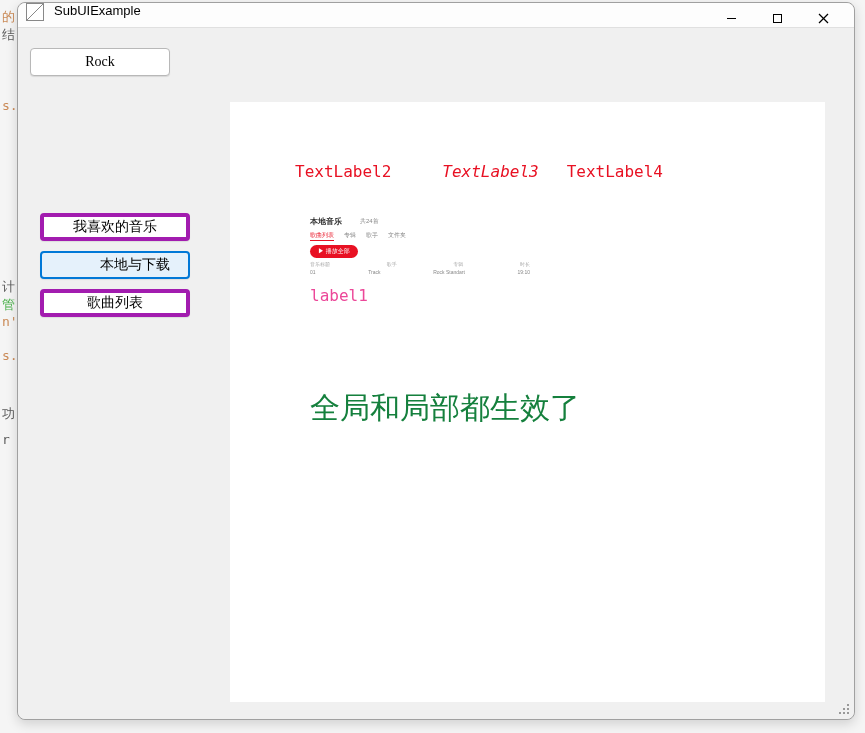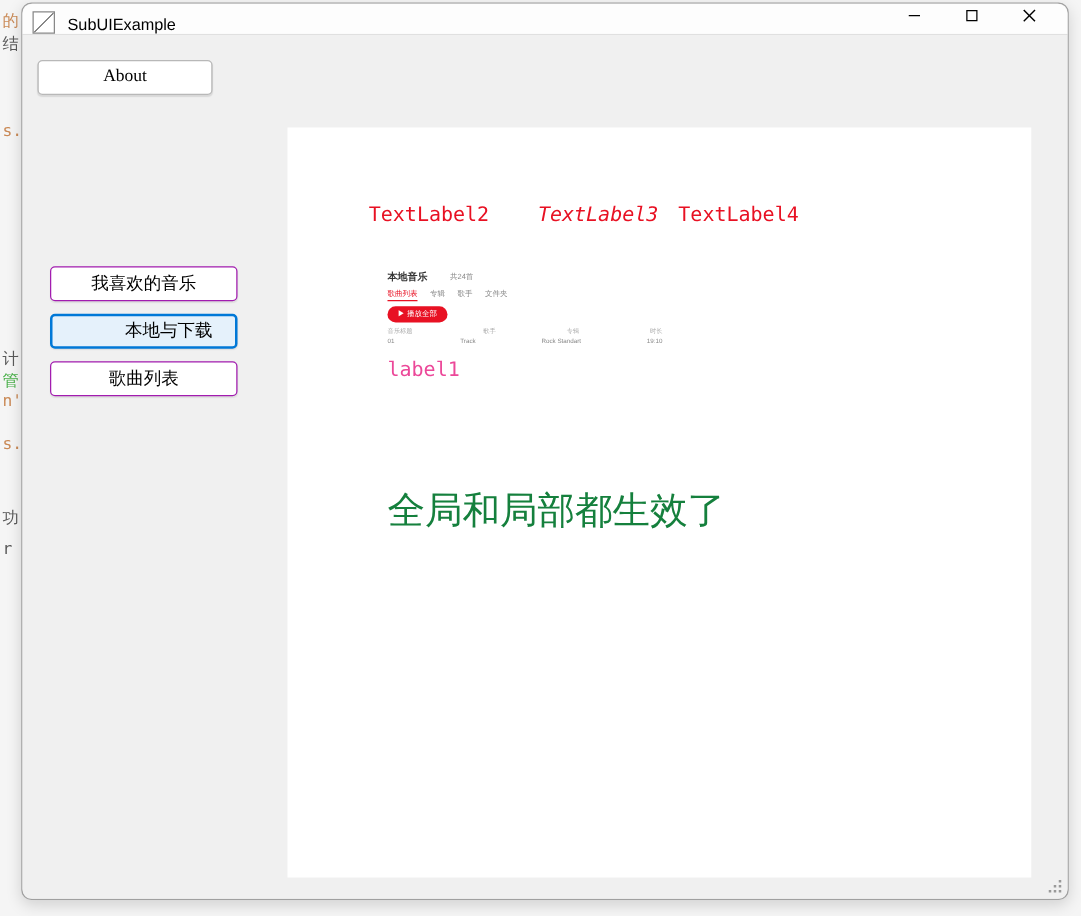--- a/index.html
+++ b/index.html
@@ -35,21 +35,21 @@
       border: 1px solid #a0a0a0;
       border-radius: 8px;
       box-shadow: 0 4px 12px rgba(0,0,0,0.15);
       display: flex;
       flex-direction: column;
       z-index: 10;
     }
     .titlebar {
       height: 25px;
       display: flex;
-      align-items: flex-end;
+      align-items: flex-start;
       padding: 0 8px;
       background: #fdfdfd;
       border-bottom: 1px solid #e0e0e0;
       border-radius: 8px 8px 0 0;
     }
     .titlebar .app-icon {
       width: 18px;
       height: 18px;
       border: 1px solid #888;
       background: linear-gradient(135deg, #fff 48%, #888 48%, #888 52%, #fff 52%);
@@ -99,21 +99,21 @@
       left: 22px;
       top: 185px;
       display: flex;
       flex-direction: column;
       gap: 10px;
     }
     .nav-btn {
       width: 150px;
       height: 28px;
       background: #fff;
-      border: 1px solid #a21caf;
+      border: 4px solid #a21caf;
       border-radius: 4px;
       font-size: 14px;
       cursor: pointer;
       box-shadow: 0 1px 1px rgba(0,0,0,0.08);
     }
     .nav-btn.active {
       border: 2px solid #0078d7;
       background: #e5f1fb;
       padding-left: 40px;
     }
@@ -123,21 +123,21 @@
       top: 74px;
       width: 595px;
       height: 600px;
       background: #fff;
     }
     .label-row {
       position: absolute;
       left: 65px;
       top: 60px;
       display: flex;
-      gap: 44px;
+      gap: 56px;
       font-family: monospace;
       font-size: 16px;
       color: #e81123;
     }
     .label-row span:nth-child(2) { margin-left: -5px; font-style: italic; }
     .label-row span:nth-child(3) { margin-left: -28px; }
     .mini-table {
       position: absolute;
       left: 80px;
       top: 114px;
@@ -254,21 +254,21 @@
       <div class="ctrl">
         <svg viewBox="0 0 11 11">
             <line x1="1" y1="1" x2="10" y2="10" stroke="#000" stroke-width="1.2"></line>
             <line x1="10" y1="1" x2="1" y2="10" stroke="#000" stroke-width="1.2"></line>
           </svg>
       </div>
     </div>
   </div>
 
   <div class="client">
-    <button class="about-btn">About</button>
+    <button class="about-btn">Rock</button>
 
     <div class="nav-group">
       <button class="nav-btn">我喜欢的音乐</button>
       <button class="nav-btn active">本地与下载</button>
       <button class="nav-btn">歌曲列表</button>
     </div>
 
     <div class="content-panel">
       <div class="label-row">
         <span>TextLabel2</span>

